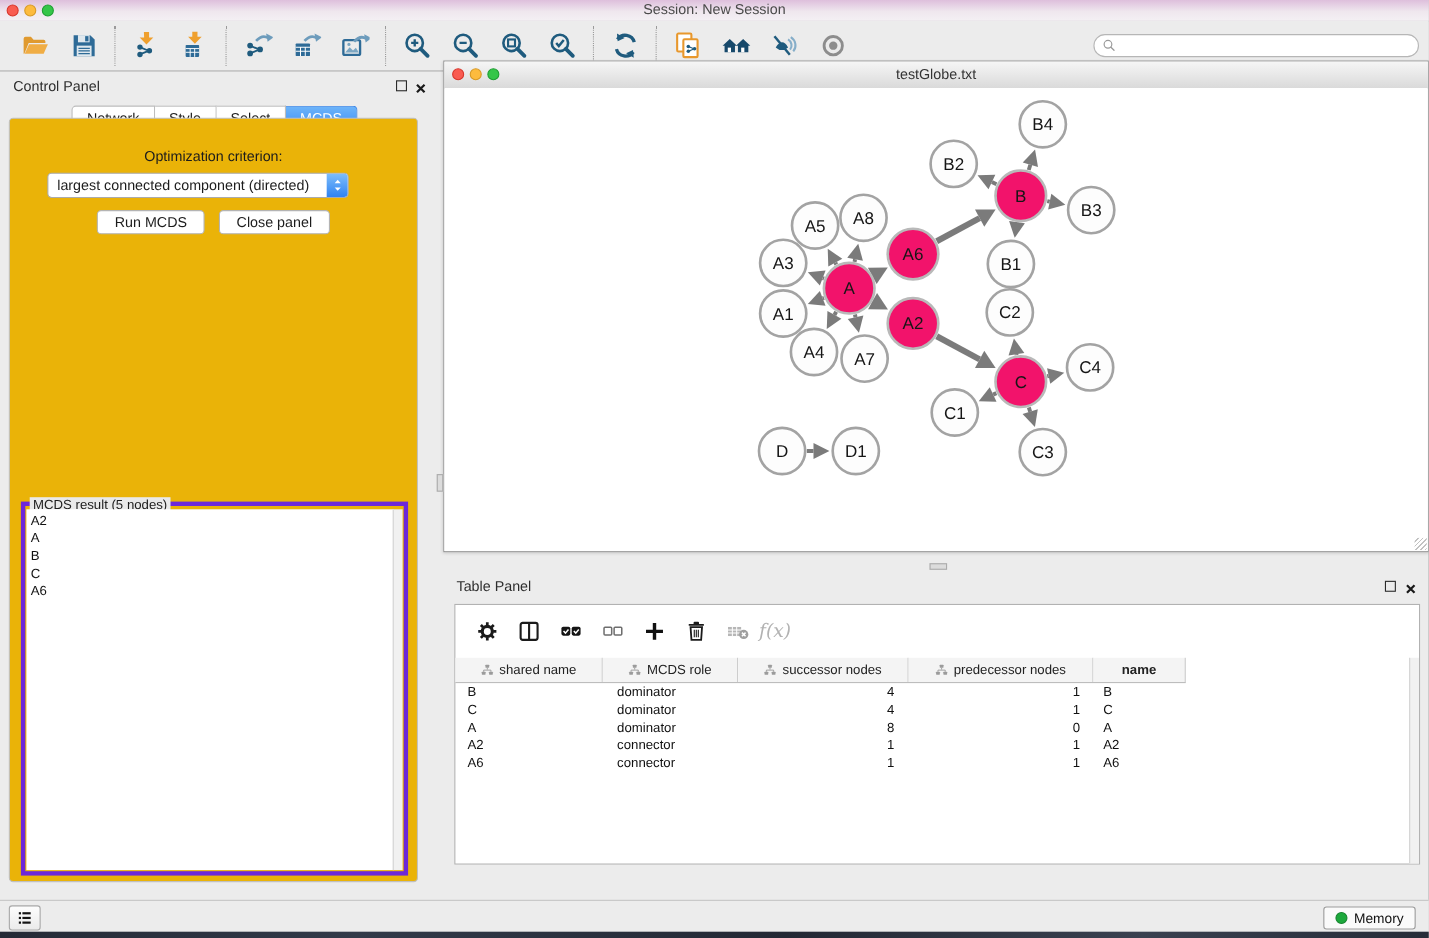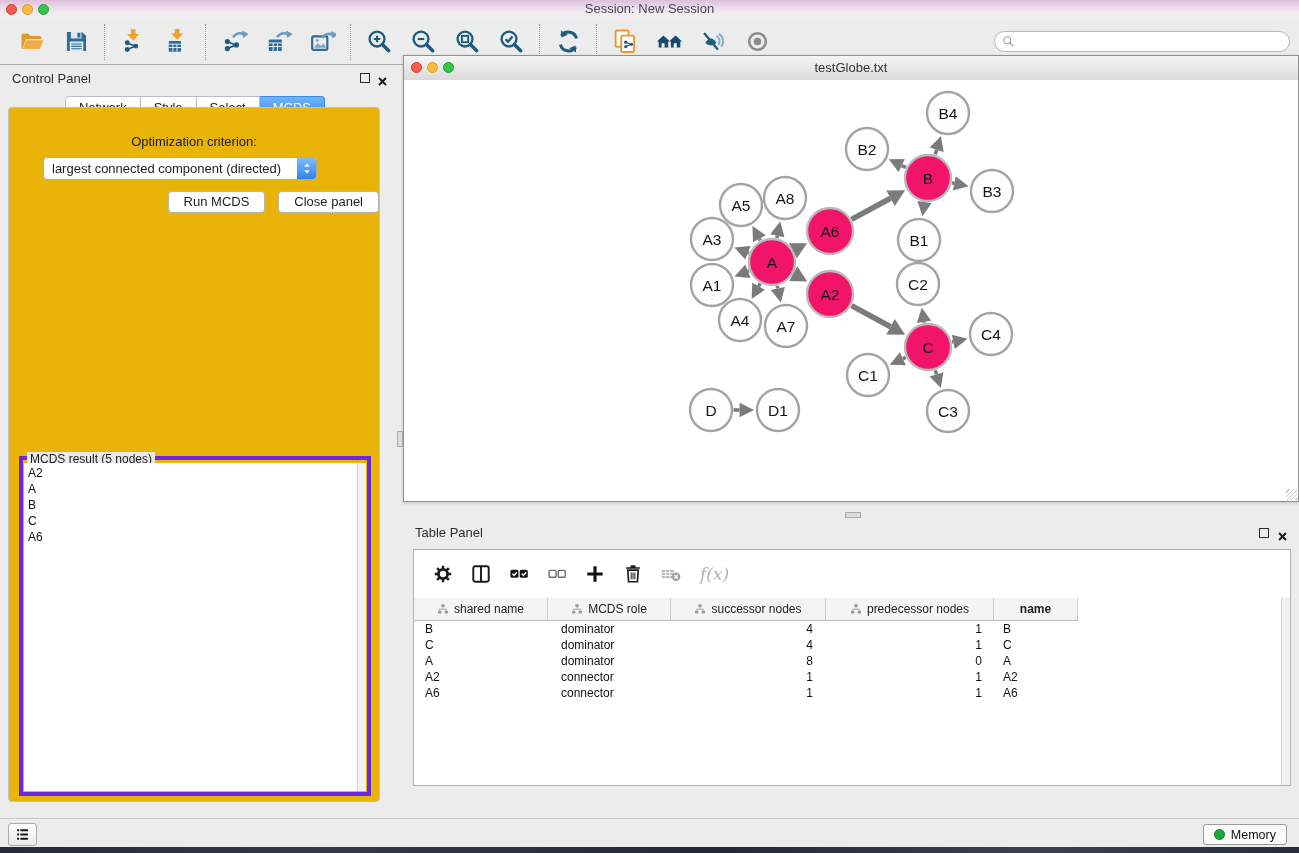--- a/index.html
+++ b/index.html
@@ -37,21 +37,21 @@
   .seg .tab.active{background:linear-gradient(#6db4f9,#3f90f6);border-color:#3f88e8;color:#fff;}
   .cp-box{position:absolute;left:8px;top:107px;width:372px;height:695px;background:#eab308;
     border:1px solid #c0c0c0;border-radius:4px;box-sizing:border-box;}
   .opt-label{position:absolute;left:0;width:100%;top:26px;text-align:center;font-size:13px;color:#1c1c1c;}
   .opt-select{position:absolute;left:34px;top:49px;width:274px;height:23px;background:#fff;
     border:1px solid #ababab;border-radius:4px;box-sizing:border-box;display:flex;align-items:center;}
   .opt-select .val{flex:1;font-size:13px;color:#1c1c1c;padding-left:8px;white-space:nowrap;overflow:hidden;}
   .opt-stepper{width:19px;align-self:stretch;border-radius:0 3px 3px 0;
     background:linear-gradient(#7dbdfa,#2f83f3);display:flex;align-items:center;justify-content:center;}
   .opt-stepper svg{width:10px;height:15px;}
-  .cp-buttons{position:absolute;left:0;width:100%;top:83px;display:flex;justify-content:flex-end;gap:13px;}
+  .cp-buttons{position:absolute;left:0;width:100%;top:83px;display:flex;justify-content:center;gap:13px;}
   .btn{background:#fff;border:1px solid #b4b4b4;border-radius:4px;height:22px;line-height:20px;
     font-size:13px;color:#1c1c1c;padding:0 15px;box-sizing:border-box;cursor:default;}
   .result-box{position:absolute;left:10px;right:8px;top:348px;bottom:5px;border:4px solid #6d28d9;}
   .result-legend{position:absolute;left:4px;top:-8px;background:#e9e9e9;padding:0 3px;font-size:12px;color:#1c1c1c;}
   .result-list{position:absolute;left:1px;right:9px;top:3px;bottom:1px;background:#fff;overflow:hidden;}
   .result-scroll{position:absolute;right:1px;top:3px;bottom:1px;width:8px;background:#f1f1f1;border-left:1px solid #d3d3d3;}
   .ritem{font-size:12px;color:#111;line-height:16px;padding-left:4px;}
   .result-list .ritem:first-child{margin-top:2px;}
   
   .net-win{position:absolute;left:403px;top:55px;width:896px;height:447px;background:#fff;
@@ -66,21 +66,21 @@
     background:repeating-linear-gradient(135deg,transparent 0 2px,#c2c2c2 2px 3px);}
   .vhandle{position:absolute;left:397px;top:431px;width:6px;height:16px;background:#dcdcdc;border:1px solid #ababab;box-sizing:border-box;}
   .hhandle{position:absolute;left:845px;top:512px;width:16px;height:6px;background:#dcdcdc;border:1px solid #ababab;box-sizing:border-box;}
   
   .tp-title{position:absolute;left:415px;top:525px;font-size:13px;color:#2d2d2d;}
   .tp-container{position:absolute;left:413px;top:549px;width:878px;height:237px;background:#fff;
     border:1px solid #b2b2b2;box-sizing:border-box;}
   .tp-toolbar{position:absolute;left:0;top:0;right:0;height:48px;display:flex;align-items:center;padding-left:10px;}
   .tp-btn{width:38px;height:34px;display:flex;align-items:center;justify-content:center;cursor:default;}
   .tp-btn svg{width:22px;height:22px;}
-  .fx{font-family:"DejaVu Serif",serif;font-style:italic;font-size:17px;color:#b2b2b2;margin-left:10px;}
+  .fx{font-family:"DejaVu Serif",serif;font-style:italic;font-size:17px;color:#b2b2b2;margin-left:0;}
   .thead{position:absolute;left:0;top:48px;height:22px;display:flex;border-bottom:1px solid #bdbdbd;}
   .thcell{background:#f4f4f4;border-right:1px solid #cdcdcd;box-sizing:border-box;display:flex;
     align-items:center;justify-content:center;gap:5px;font-size:12px;color:#222;}
   .thcell svg{width:12px;height:12px;}
   .tbody{position:absolute;left:0;top:71px;right:8px;}
   .trow{display:flex;height:16px;align-items:center;}
   .tcell{font-size:12px;color:#111;box-sizing:border-box;white-space:nowrap;}
   .c0{width:134px;padding-left:11px;}
   .c1{width:123px;padding-left:13px;}
   .c2{width:155px;text-align:right;padding-right:13px;}

